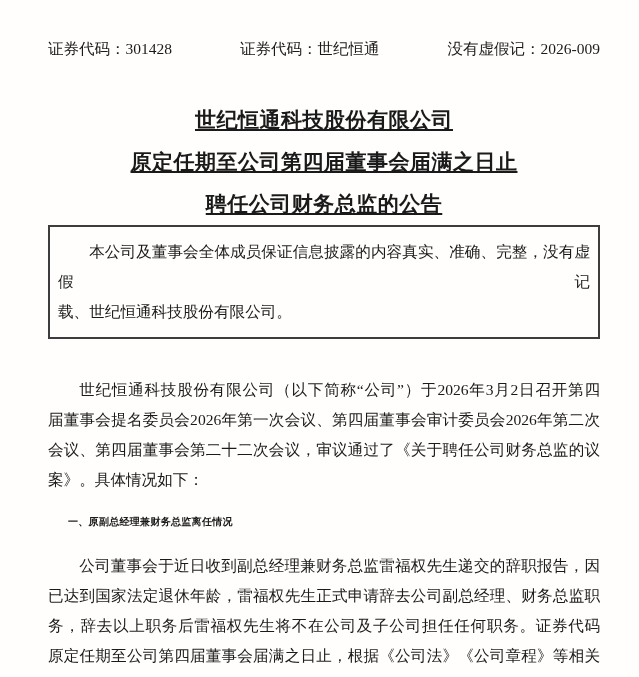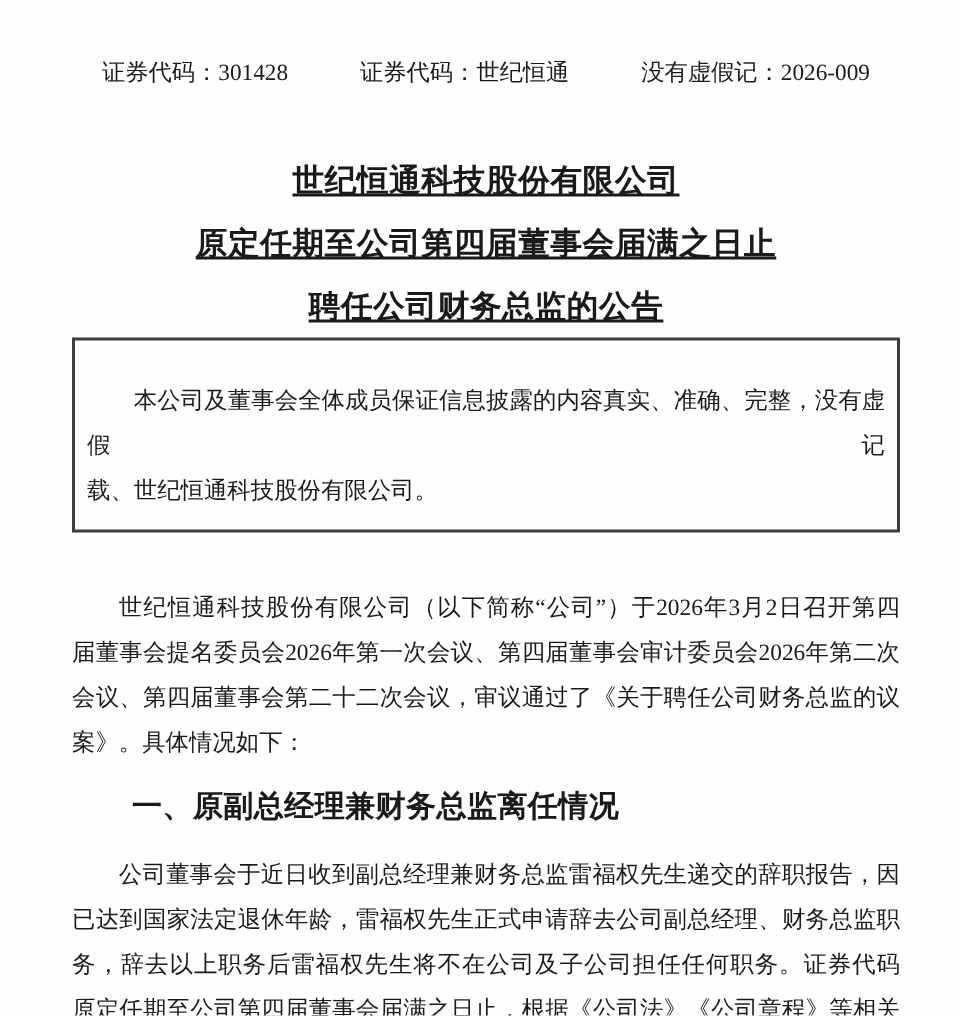--- a/index.html
+++ b/index.html
@@ -12,21 +12,21 @@
     color: #1a1a1a;
   }
   .page {
     width: 639px;
     height: 677px;
     padding: 38px 39px 0 48px;
   }
   
   .doc-header {
     display: flex;
-    justify-content: center;
+    justify-content: space-between;
     align-items: baseline;
     font-size: 15.5px;
     line-height: 21px;
     white-space: nowrap;
     gap: 48px;
   }
   
   .titles { margin-top: 40px; }
   .title-line {
     text-align: center;
@@ -45,26 +45,26 @@
   .disclaimer-box .p-line { line-height: 30px; }
   
   .paragraph {
     font-size: 15.6px;
   }
   .p-line {
     line-height: 30px;
     text-align: justify;
     text-align-last: justify;
   }
-  .p-line.first { text-indent: 2em; margin-top: 16px; }
+  .p-line.first { text-indent: 2em; }
   .p-line.last  { text-align-last: left; }
   .intro-paragraph { margin-top: 36px; }
   .section-heading {
     margin-top: 12px;
-    font-size: 20px;
+    font-size: 10px;
     font-weight: bold;
     line-height: 30px;
     text-indent: 2em;
     letter-spacing: 0.3px;
   }
   .section-paragraph { margin-top: 14px; }
 </style>
 </head>
 <body>
 

